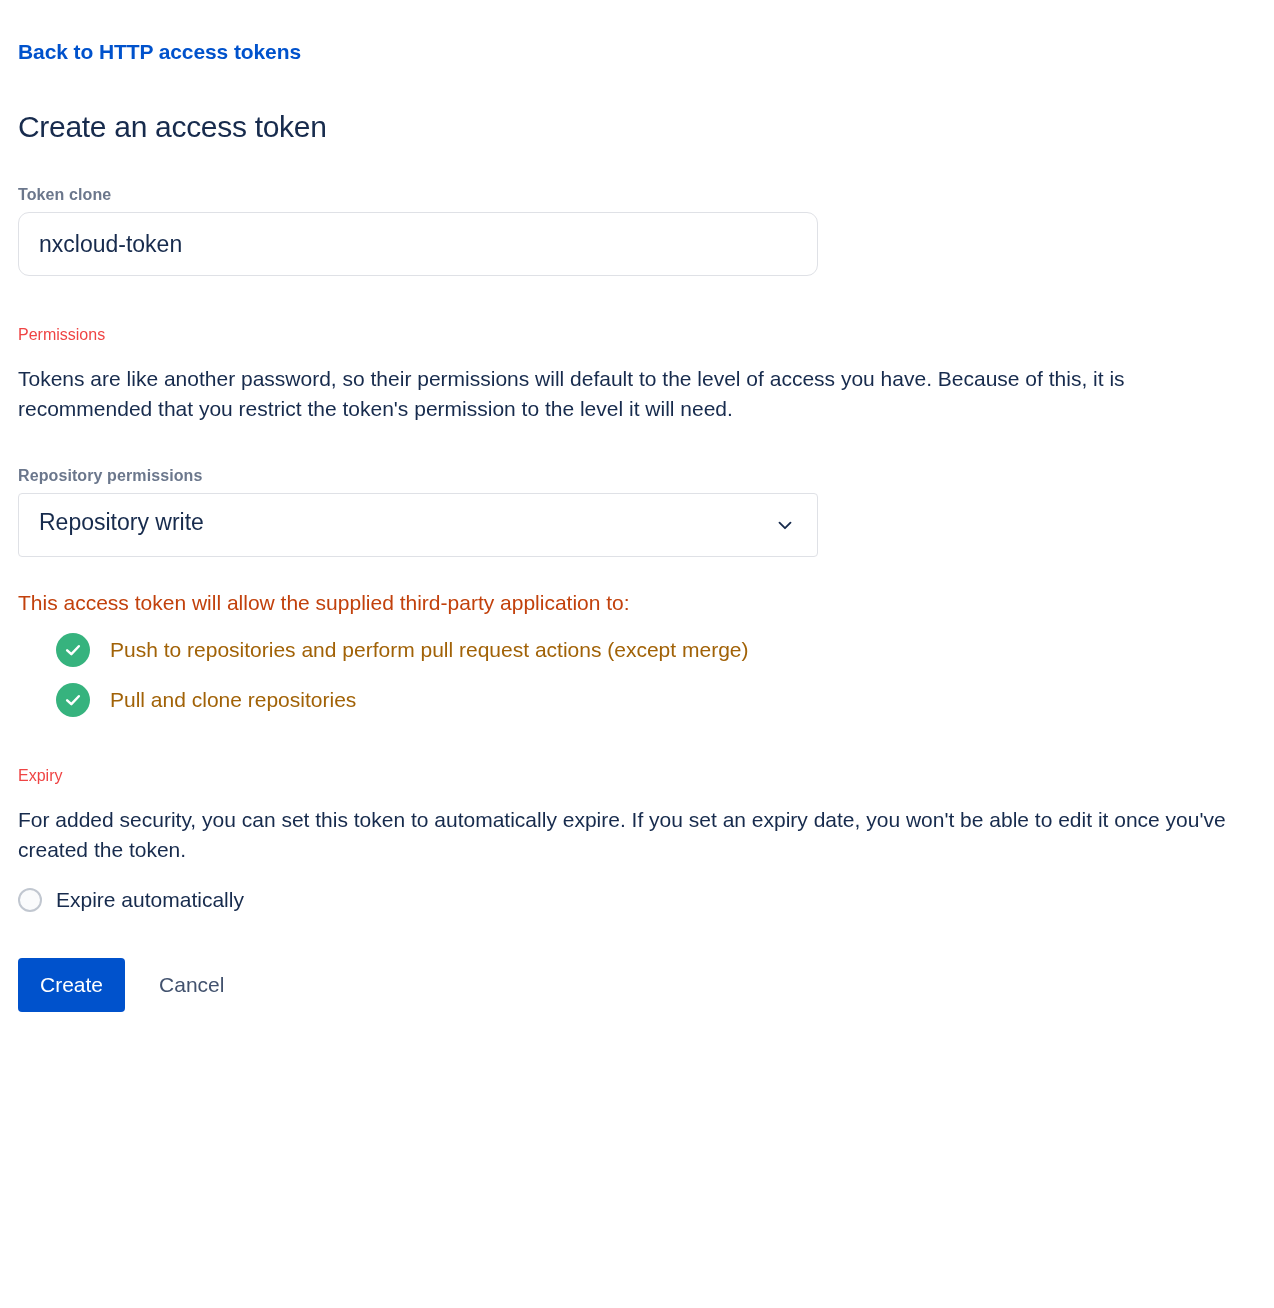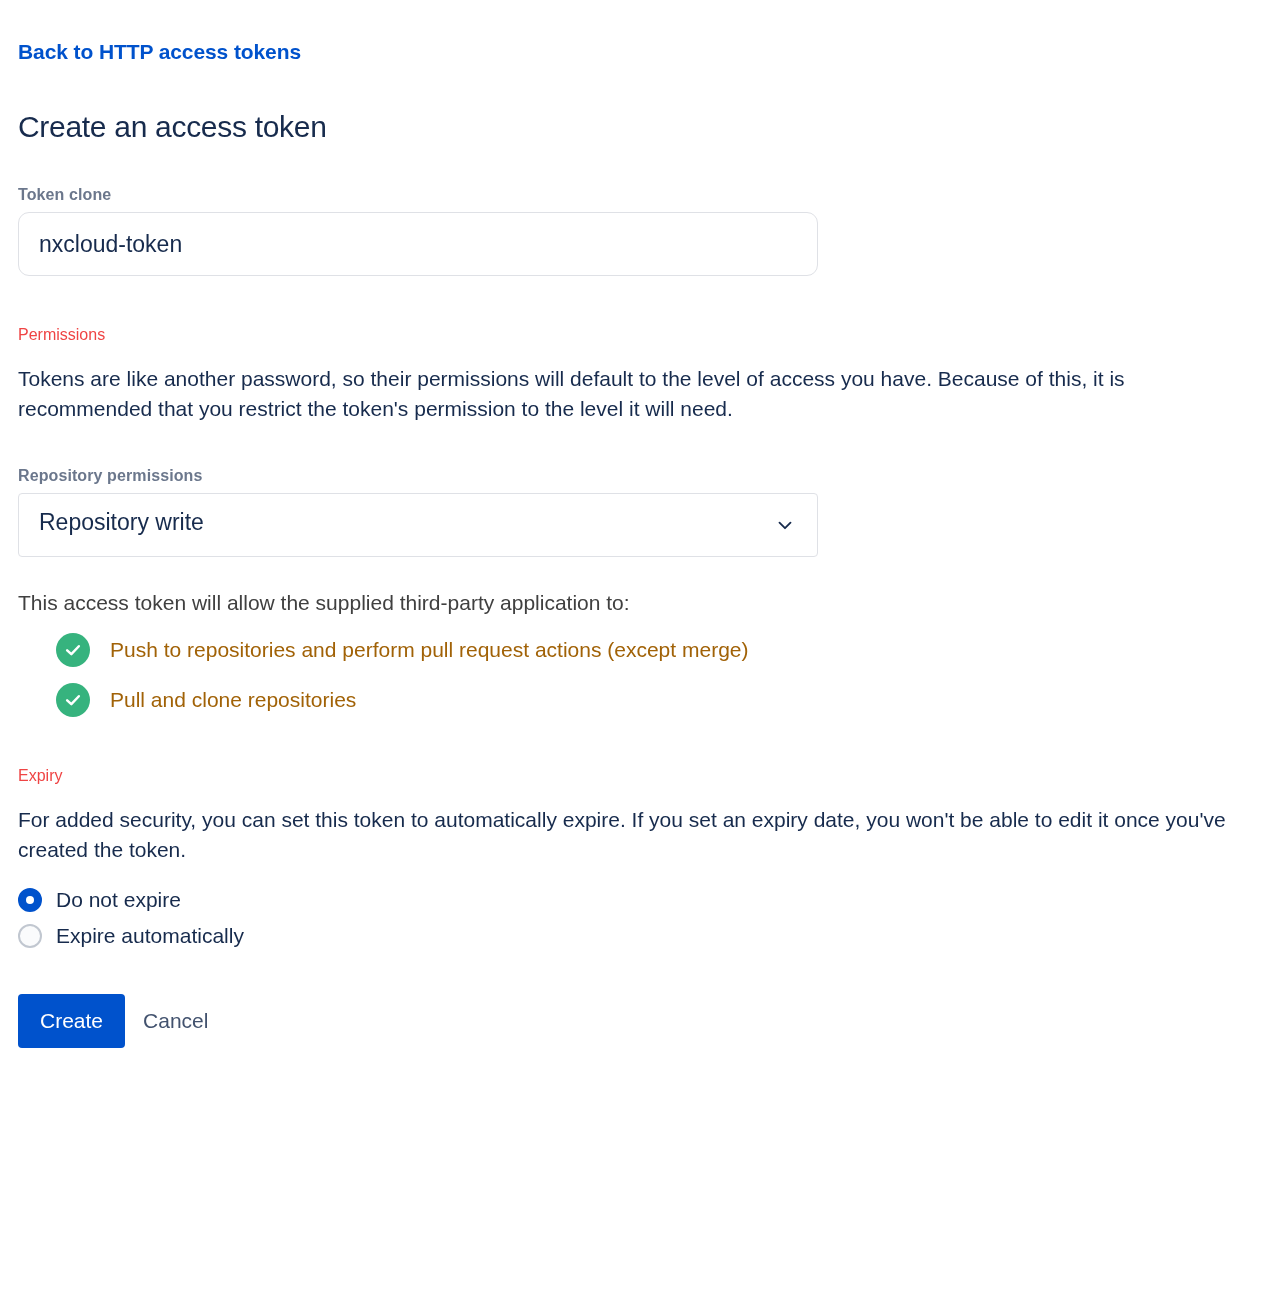--- a/index.html
+++ b/index.html
@@ -97,21 +97,21 @@
     position: absolute;
     right: 22px;
     top: 50%;
     transform: translateY(-50%);
     pointer-events: none;
     line-height: 0;
   }
 
   .allow-text {
     font-size: 21px;
-    color: #404040;
+    color: #c2410c;
     margin: 34px 0 3px 0;
   }
 
   ul.perm-list {
     list-style: none;
     margin: 18px 0 0 0;
     padding: 0;
   }
   ul.perm-list li {
     display: flex;
@@ -165,20 +165,21 @@
     background: #FFFFFF;
   }
   .radio-label {
     font-size: 21px;
     color: #172B4D;
   }
 
   .actions {
     margin-top: 46px;
     display: flex;
+    gap: 16px;
   }
   .btn-primary {
     background: #0052CC;
     color: #FFFFFF;
     border: none;
     border-radius: 4px;
     font-size: 21px;
     font-weight: normal;
     padding: 0 22px;
     height: 54px;
@@ -243,26 +244,20 @@
       </span>
       <span class="perm-label">Pull and clone repositories</span>
     </li>
   </ul>
 
   <h2 class="section-title">Expiry</h2>
   <p class="section-desc">For added security, you can set this token to automatically expire. If you set an expiry date, you won't be able to edit it once you've created the token.</p>
 
   <div class="radio-group">
     <label class="radio-row">
-      <span class="radio checked">
-          <span class="dot"></span>
-        </span>
-      <span class="radio-label">Do not expire</span>
-    </label>
-    <label class="radio-row">
       <span class="radio"></span>
       <span class="radio-label">Expire automatically</span>
     </label>
   </div>
 
   <div class="actions">
     <button class="btn-primary">Create</button>
     <button class="btn-subtle">Cancel</button>
   </div>
 

